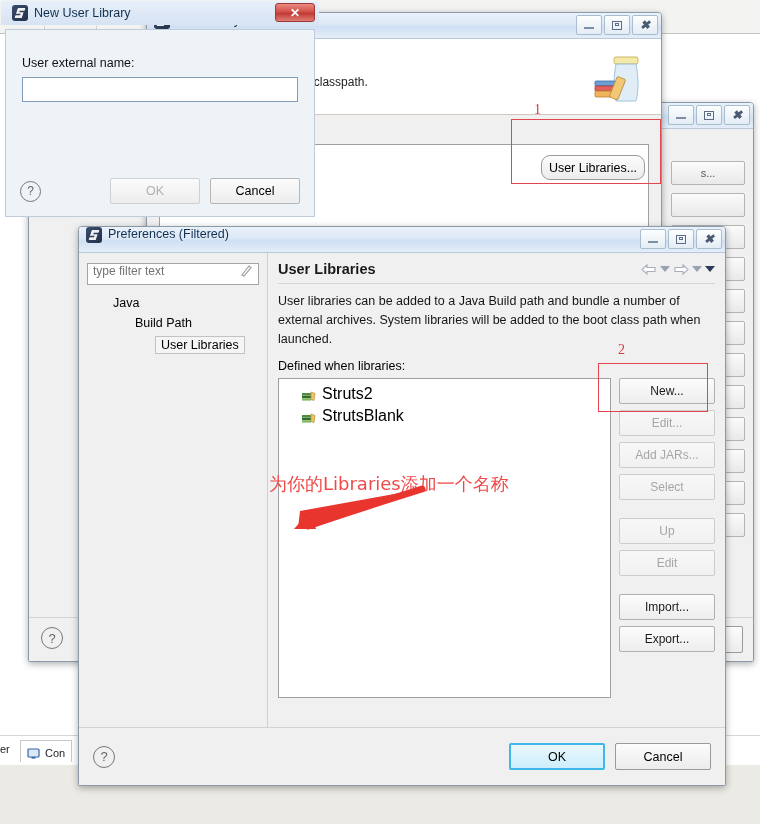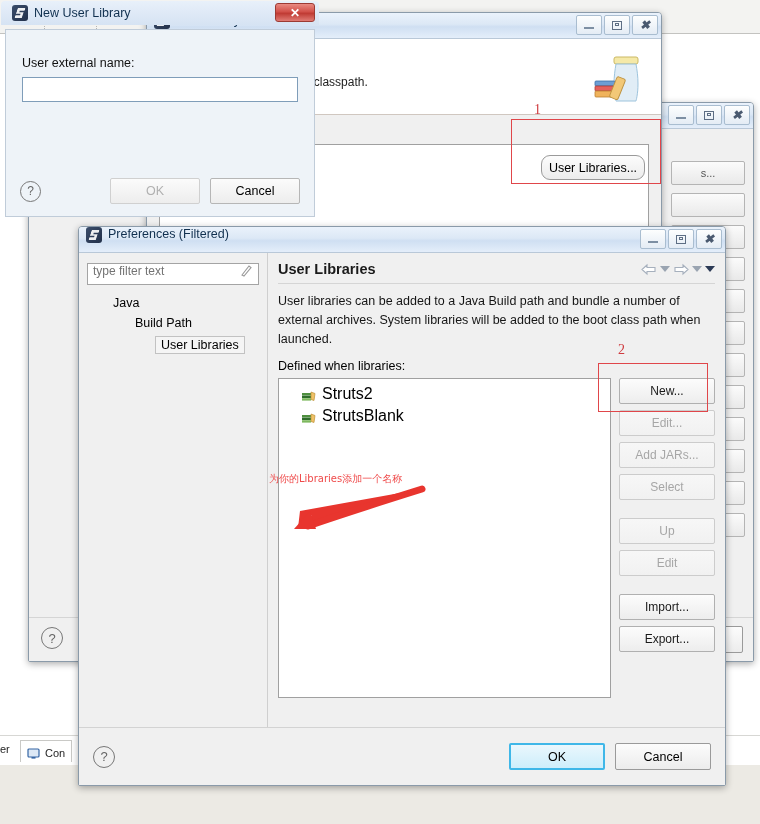--- a/index.html
+++ b/index.html
@@ -234,21 +234,21 @@
   }
   .nbtn.dis{ color:#b0b0b0; border-color:#d0d0d0; }
 
   
   .anno-box{ position:absolute; border:1.4px solid #e0464a; pointer-events:none; }
   .anno-num{
     position:absolute; color:#cf3b3f; font-size:14px;
     font-family:"Liberation Serif", serif;
   }
   .anno-text{
-    position:absolute; color:#ef4a4a; font-size:10px;
+    position:absolute; color:#ef4a4a; font-size:18px;
     white-space:nowrap;
     font-family:"DejaVu Sans", sans-serif;
   }
   .anno-arrow{ position:absolute; pointer-events:none; }
 </style>
 </head>
 <body>
 
 <div class="ide-toolbar">
   <div class="tb-item" style="left:4px">

